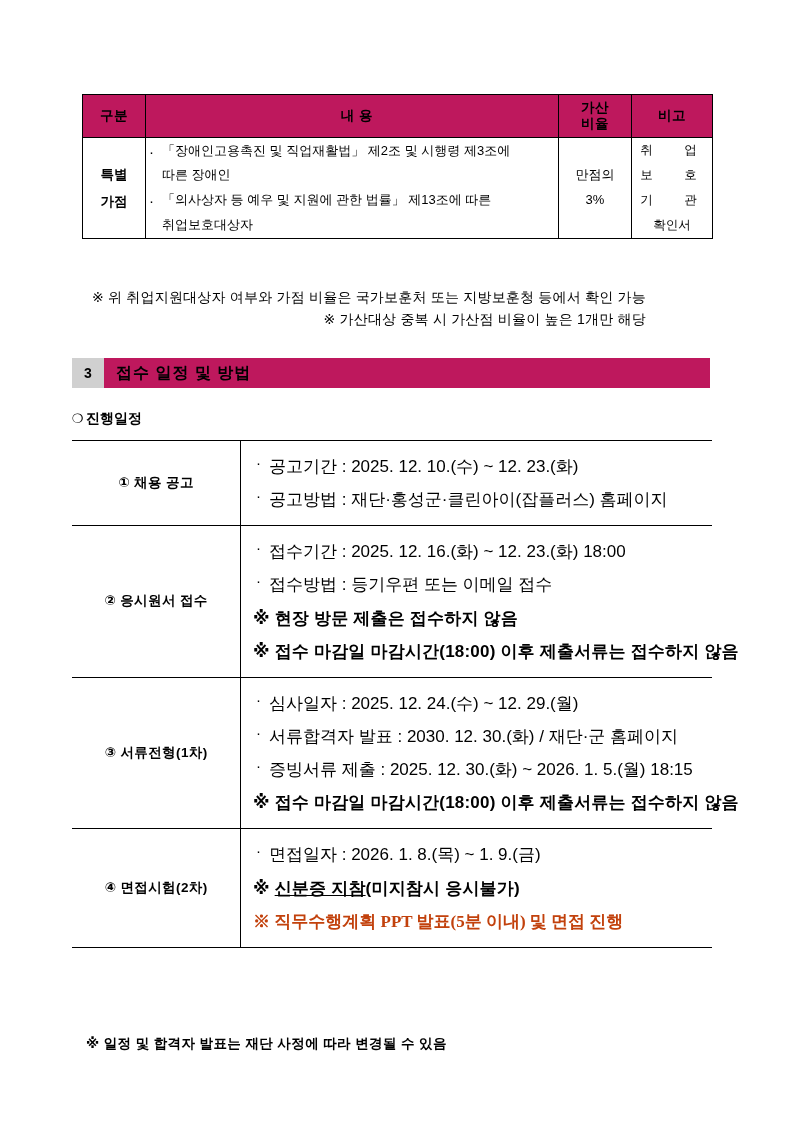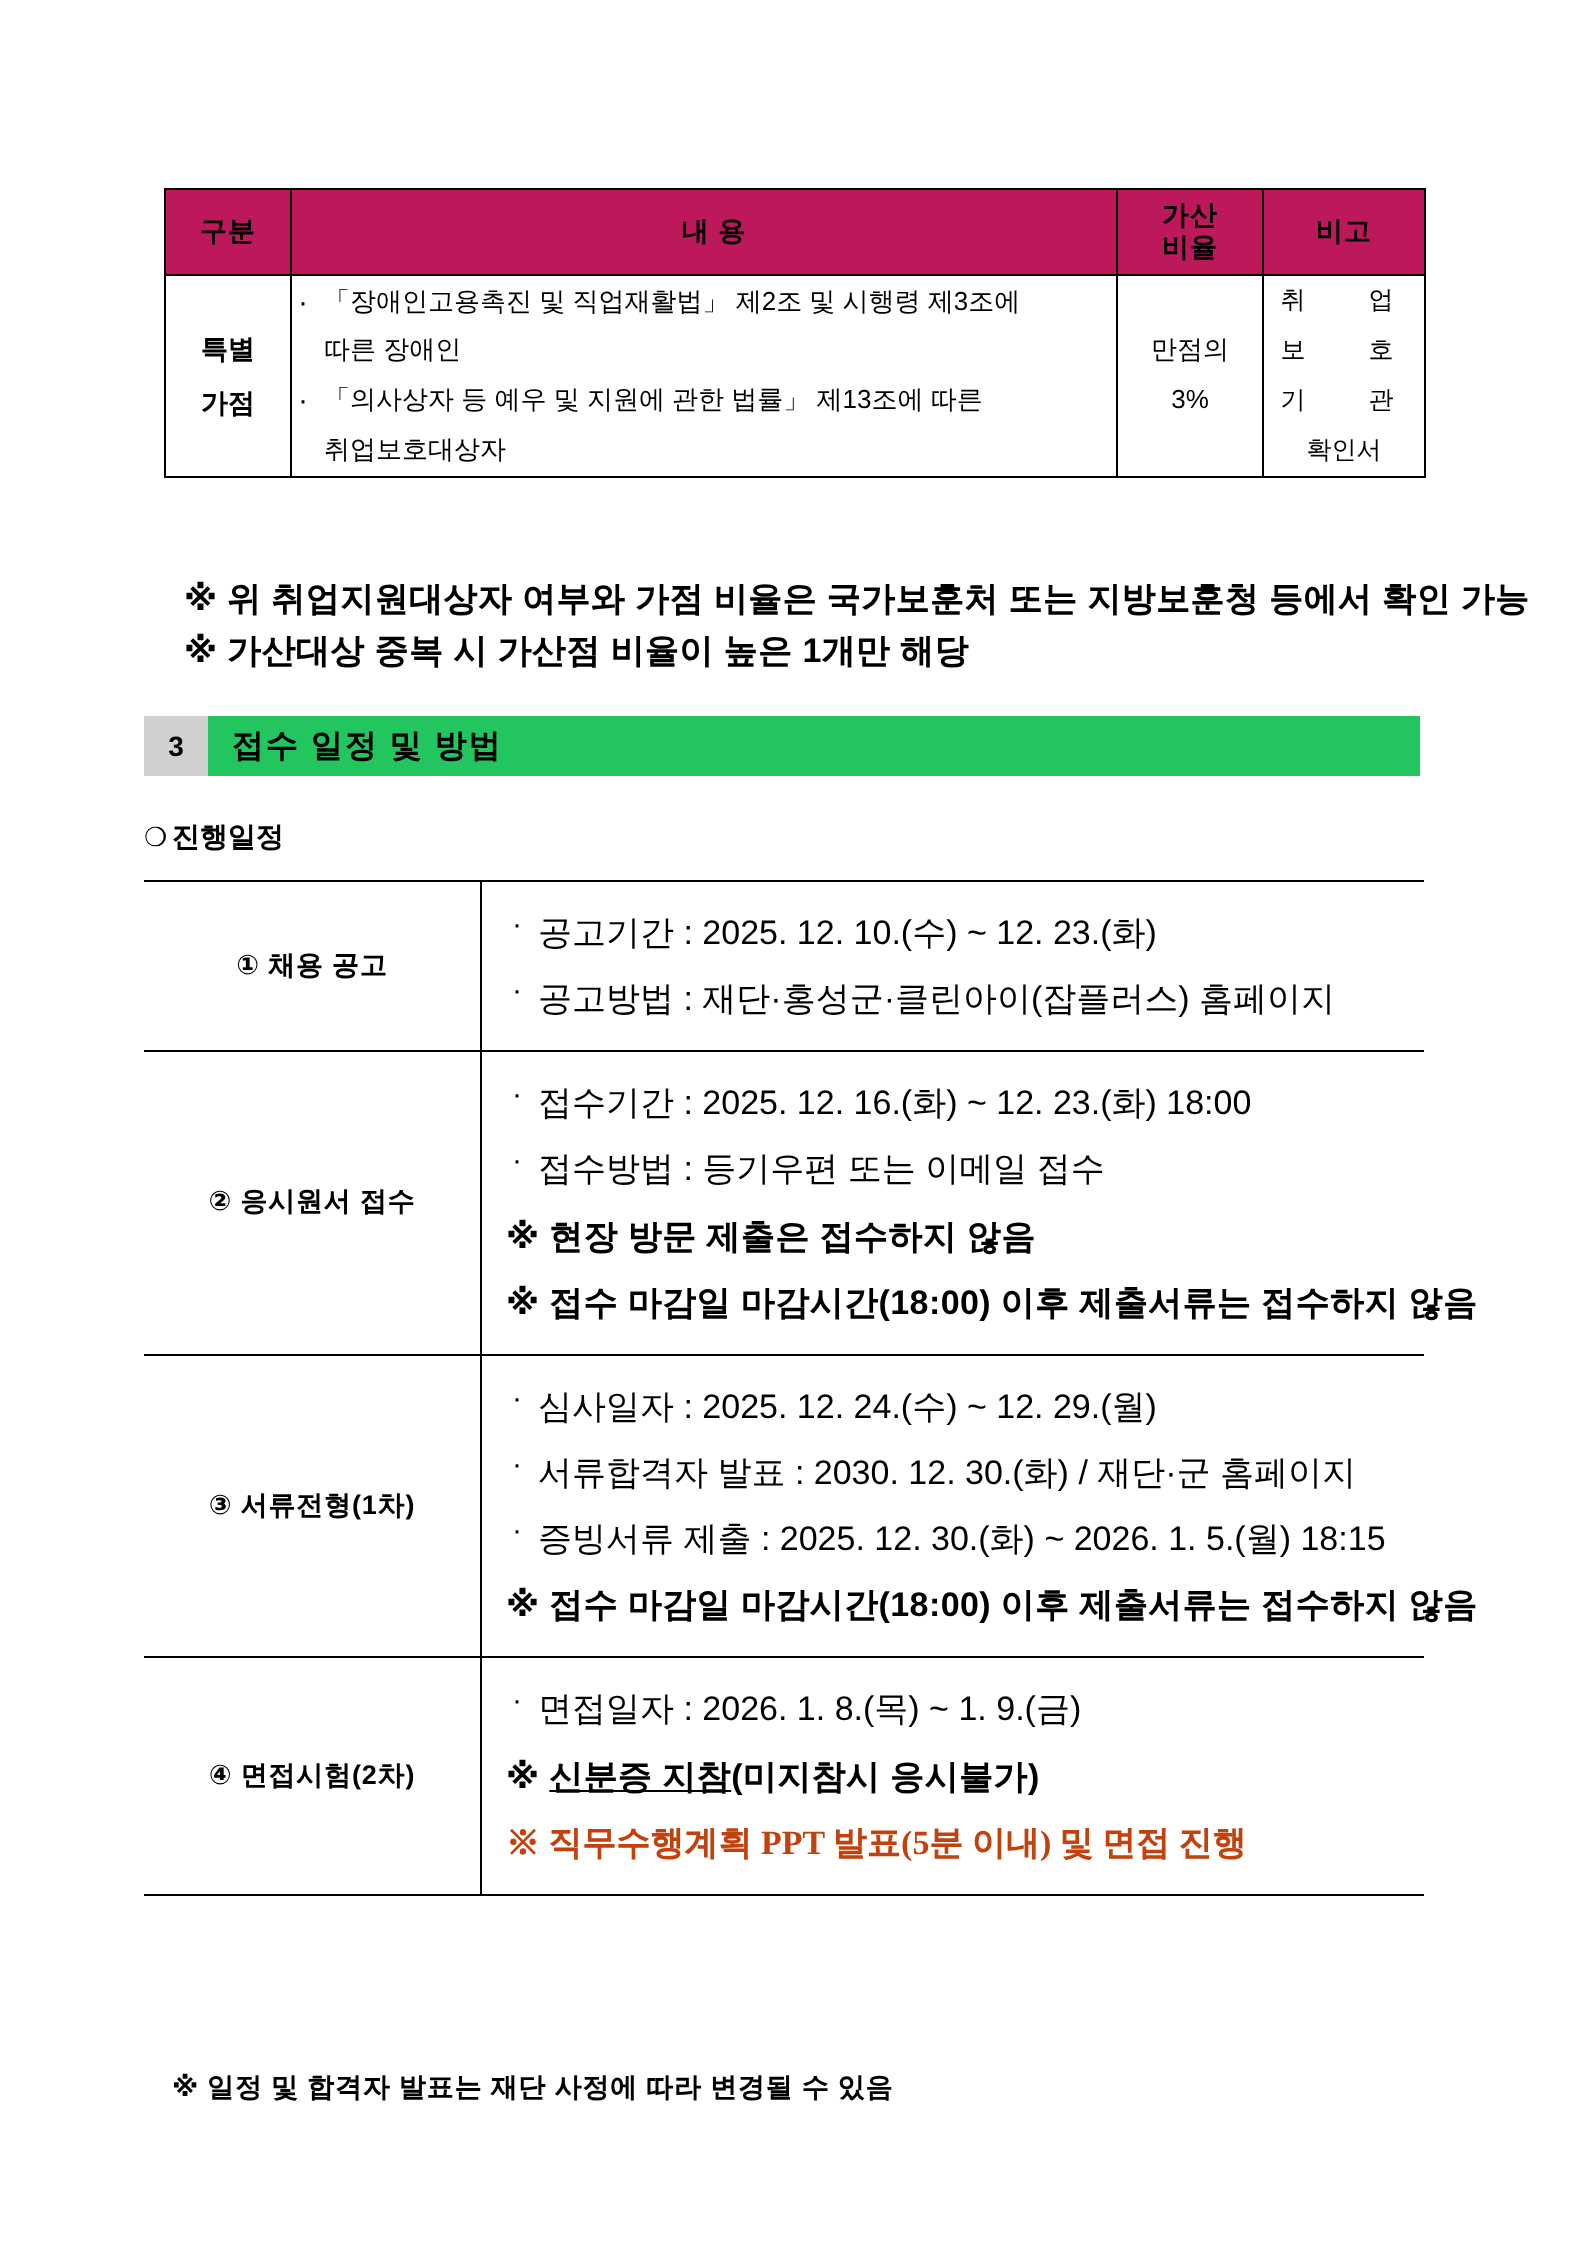--- a/index.html
+++ b/index.html
@@ -97,24 +97,25 @@
     line-height: 2.0;
     padding: 4px 6px;
   }
   td.bigo .b { display: block; }
   td.bigo .sp { letter-spacing: 14px; text-indent: 7px; }
 
   .bonus-notes {
     position: absolute;
     left: 92px;
     top: 287px;
-    font-size: 17px;
-    font-weight: bold;
+    font-size: 14px;
+    font-weight: normal;
     line-height: 1.55;
     letter-spacing: 0.2px;
+    text-align: right;
   }
   .bonus-notes div { white-space: nowrap; }
 
   
   .section-head {
     position: absolute;
     left: 72px;
     top: 358px;
     width: 638px;
     height: 30px;
@@ -124,21 +125,21 @@
   }
   .section-num {
     width: 32px;
     text-align: center;
     font-size: 14px;
     font-weight: bold;
   }
   .section-title-box {
     flex: 1;
     height: 30px;
-    background: #22c55e;
+    background: #be185d;
     display: flex;
     align-items: center;
     padding-left: 12px;
     font-size: 16px;
     font-weight: bold;
     letter-spacing: 1px;
   }
 
   .subhead {
     position: absolute;

